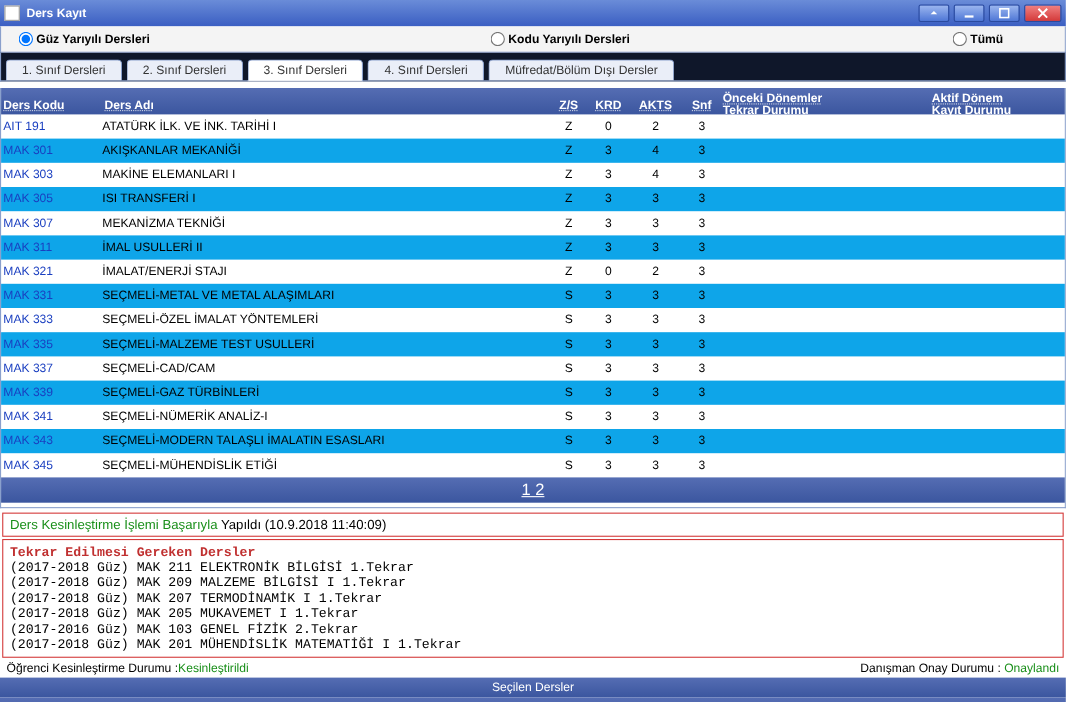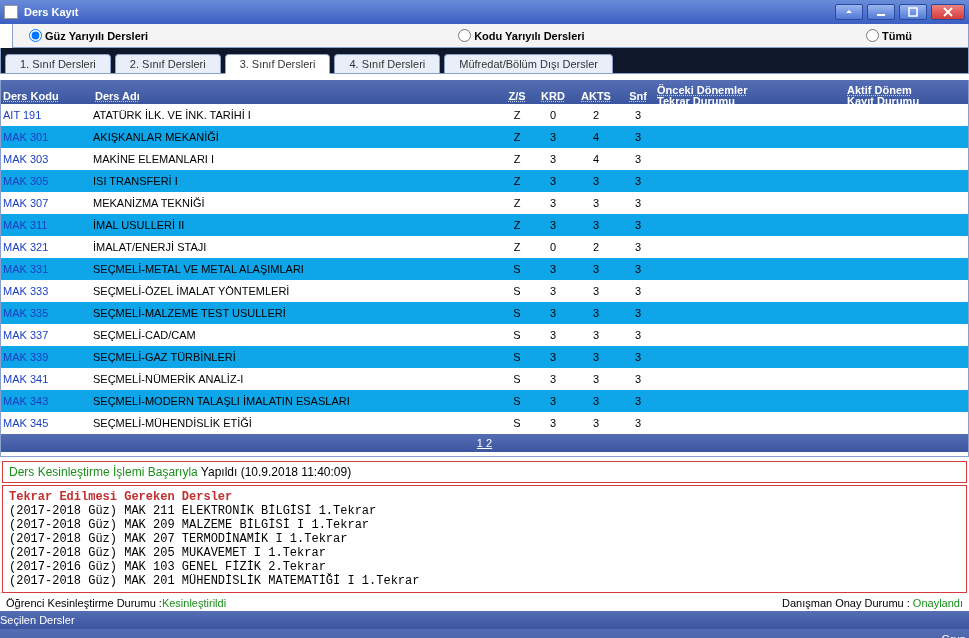--- a/index.html
+++ b/index.html
@@ -36,21 +36,20 @@
   
   .filterrow {
     border:1px solid #8aa0cc;
     border-top:none;
     padding:3px 6px;
     display:flex;
     align-items:center;
     background:#f4f4f4;
     font-size:11px;
     height:24px;
-    margin-left:12px;
   }
   .filterrow input[type=radio]{ vertical-align:middle; margin:0 3px 0 10px;}
   .filterrow .first-radio{margin-left:0;}
   .filterrow label b { font-weight:bold; }
   .filterrow .spacer { flex:1;}
   
   .tabs {
     display:flex;
     align-items:flex-end;
     border:1px solid #8aa0cc;
@@ -97,21 +96,21 @@
     padding:5px 2px; white-space:nowrap;
     text-decoration:underline dotted rgba(255,255,255,0.7);
   }
   .ct-header-row .h.c { text-align:center;}
   .ct-row { font-size:11px; height:22px; }
   .ct-row .c { text-align:center; }
   .ct-row .code { color:#1a3fc0; padding-left:2px;}
   .ct-row.alt { background:#0ea5e9;}
   .pager {
     background: linear-gradient(#556db3,#3b569f);
-    color:#fff; text-align:center; font-size:11px; padding:3px 0;
+    color:#fff; text-align:center; font-size:15px; padding:3px 0;
     text-decoration:underline;
   }
   
   .msgbar {
     border:1px solid #d43a3a;
     padding:3px 6px;
     font-size:12px;
     margin:4px 2px 2px 2px;
     color:#1a8f1a;
   }
@@ -131,21 +130,21 @@
   .statusstrip {
     display:flex;
     padding:2px 6px;
     font-size:11px;
   }
   .statusstrip .green { color:#1a8f1a;}
   .statusstrip .right { margin-left:auto;}
   
   .sel-title {
     background: linear-gradient(#556db3,#3b569f);
-    color:#fff; text-align:left; padding:3px 0; font-size:11px;
+    color:#fff; text-align:center; padding:3px 0; font-size:11px;
   }
   .sel-header-row, .sel-row {
     display:grid;
     grid-template-columns: 14px 104px 310px 40px 64px 56px 56px 54px 112px 108px 50px;
     align-items:center;
   }
   .sel-header {
     background: linear-gradient(#556db3,#3b569f);
   }
   .sel-header .h {

